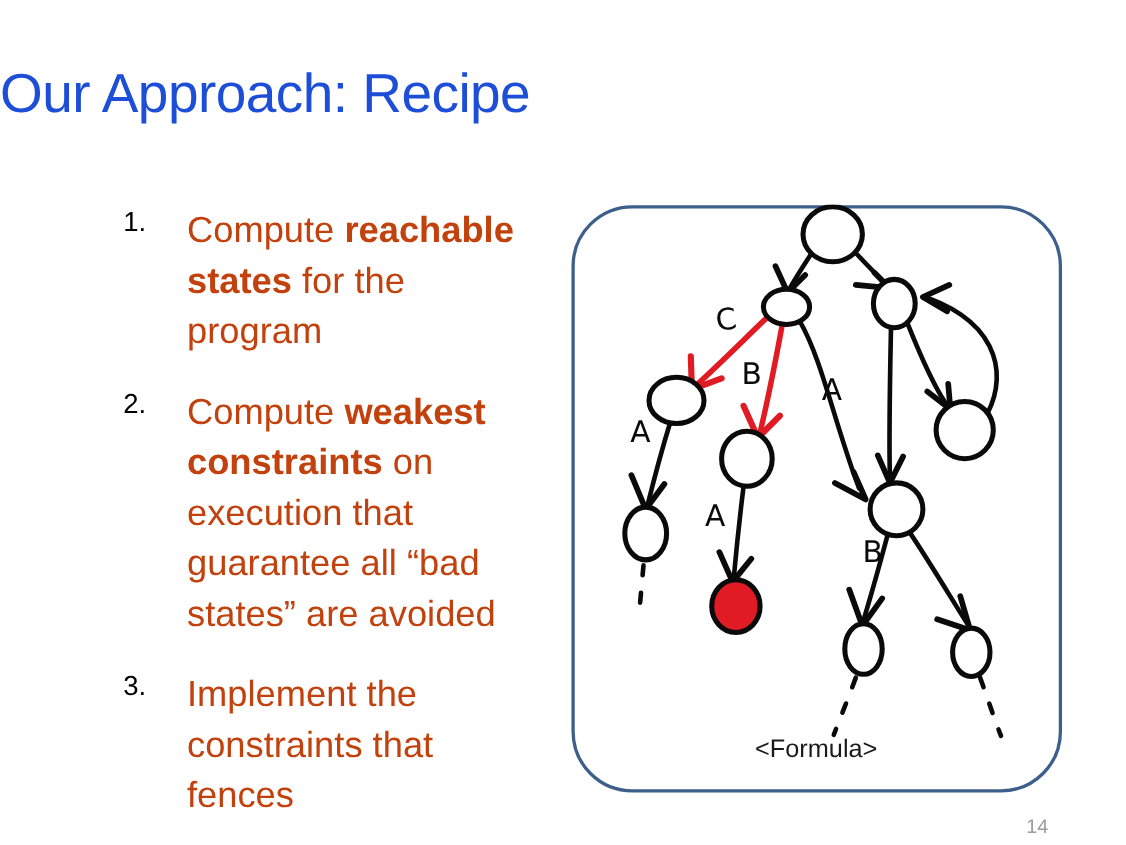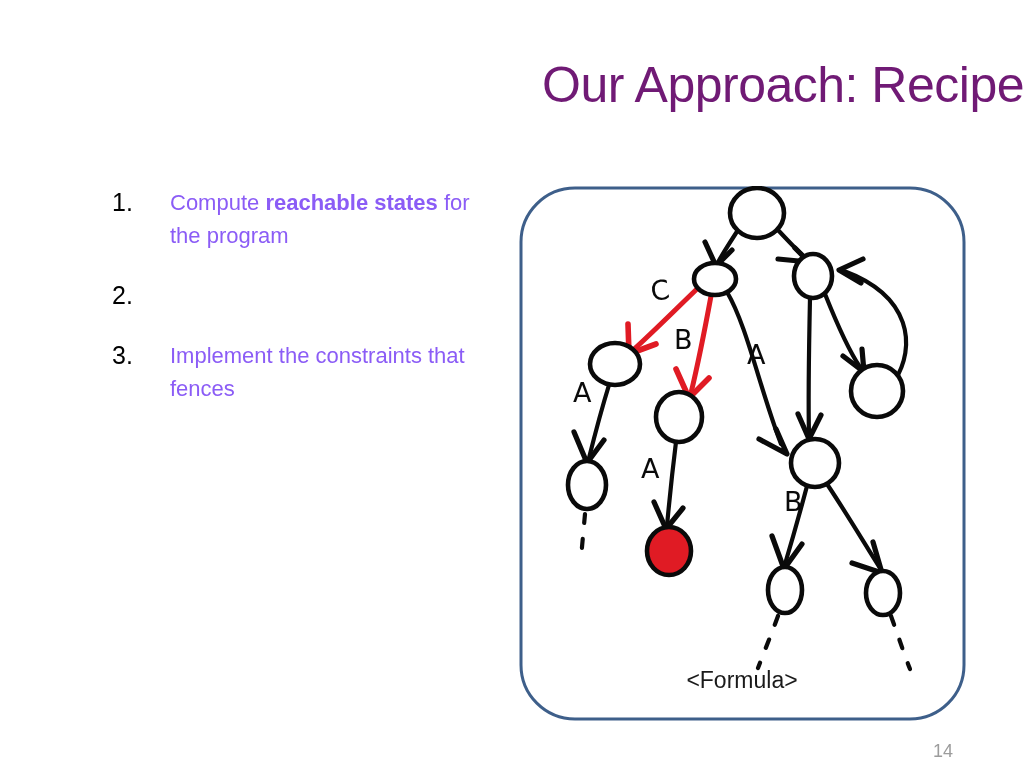--- a/index.html
+++ b/index.html
@@ -15,25 +15,25 @@
     font-family: "Liberation Sans", sans-serif;
     color: #000000;
   }
 
   
   #slide-title {
     position: absolute;
     left: 0;
     top: 58px;
     width: 1024px;
-    text-align: right;
+    text-align: left;
     font-size: 50px;
     font-weight: 400;
     line-height: 1.1;
-    color: #701a75;
+    color: #1d4ed8;
     letter-spacing: -0.5px;
   }
 
   
   #bullet-list {
     position: absolute;
     left: 112px;
     top: 186px;
     width: 372px;
   }
@@ -44,23 +44,23 @@
   }
   .bullet-num {
     width: 58px;
     flex: 0 0 58px;
     font-size: 25px;
     line-height: 33px;
     color: #000;
   }
   .bullet-text {
     flex: 1 1 auto;
-    font-size: 22px;
-    line-height: 33px;
-    color: #8b5cf6;
+    font-size: 33px;
+    line-height: 46px;
+    color: #c2410c;
   }
   .bullet-text b { font-weight: 700; }
 
   
   #diagram-panel {
     position: absolute;
     left: 519px;
     top: 186px;
     width: 447px;
     height: 535px;
@@ -152,20 +152,23 @@
 
   <div class="bullet-item">
     <div class="bullet-num">1.</div>
     <div class="bullet-text">
       <span>Compute </span><b>reachable states</b><span> for the program</span>
     </div>
   </div>
 
   <div class="bullet-item">
     <div class="bullet-num">2.</div>
+    <div class="bullet-text">
+      <span>Compute </span><b>weakest constraints</b><span> on execution that guarantee all “bad states” are avoided</span>
+    </div>
   </div>
 
   <div class="bullet-item">
     <div class="bullet-num">3.</div>
     <div class="bullet-text">
       <span>Implement the constraints that fences</span>
     </div>
   </div>
 
 </div>

